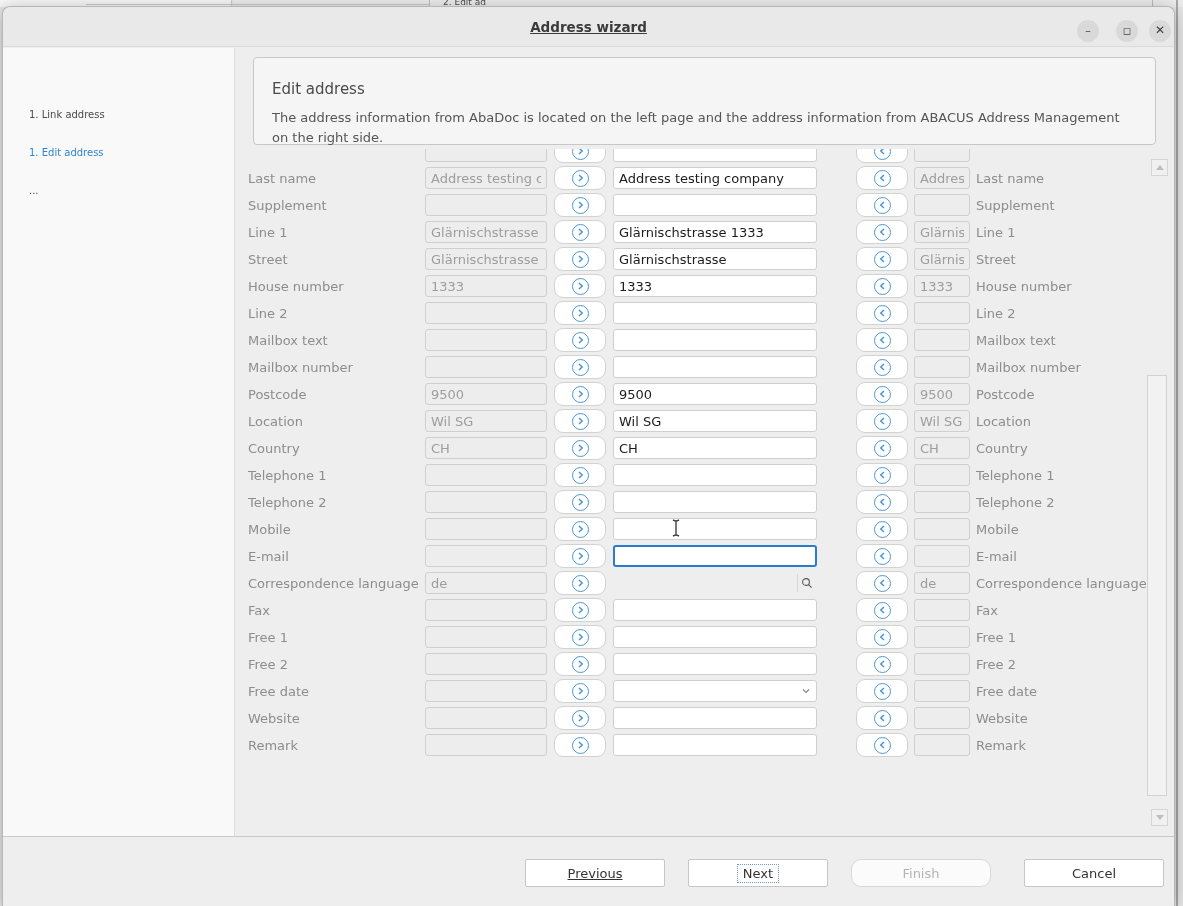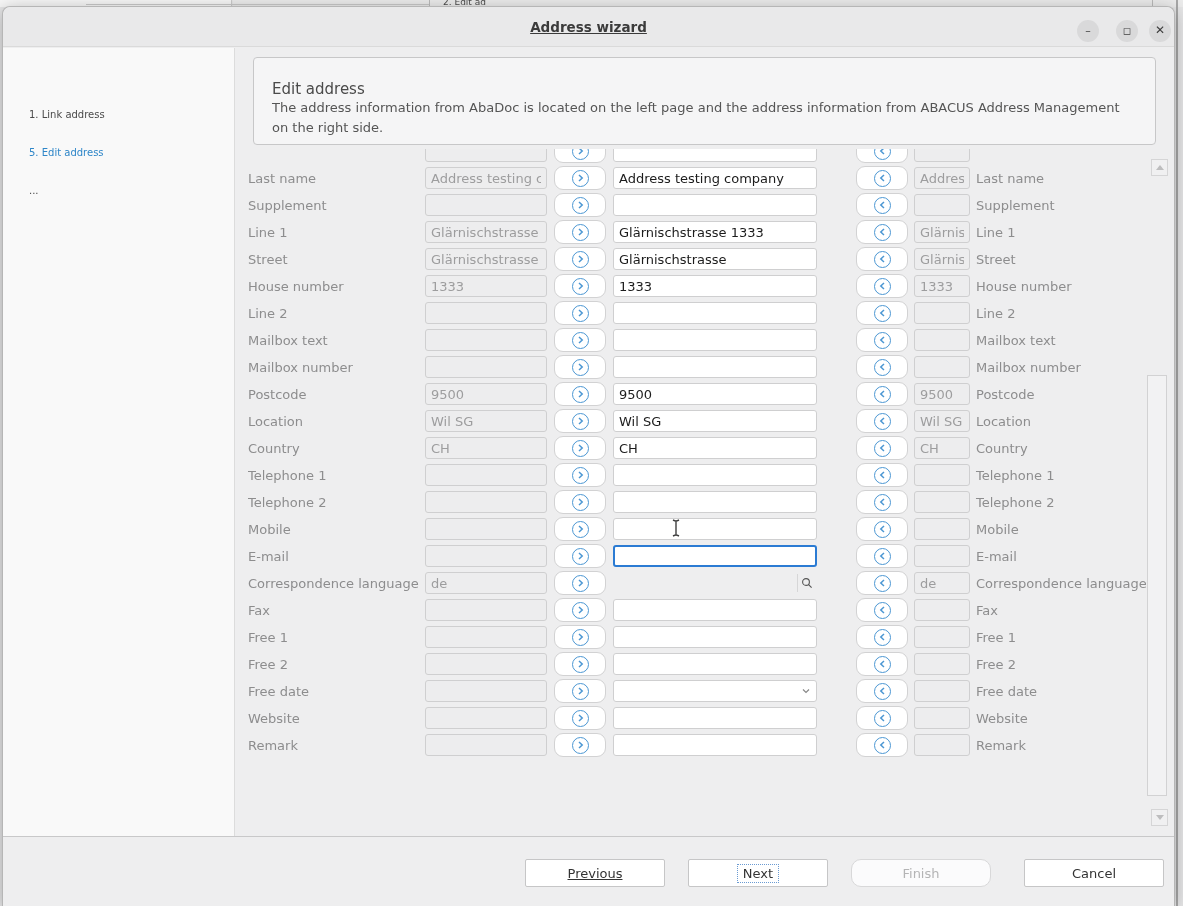--- a/index.html
+++ b/index.html
@@ -33,21 +33,21 @@
 
   
   .sidebar { position:absolute; left:0; top:41px; width:232px; height:788px; background:#f9f9f9; border-right:1px solid #dcdcdc; }
   .step { position:absolute; left:26px; font-size:10px; color:#4a4a4a; white-space:nowrap; }
   .step.active { color:#2e86c8; }
   .step.s0 { top:61px; } .step.s1 { top:99px; } .step.s2 { top:137px; }
 
   
   .head-panel { position:absolute; left:250px; top:50px; width:903px; height:88px; background:#f5f5f6; border:1px solid #c7c7c8; border-radius:4px; padding:22px 18px 0 18px; }
   .head-title { font-size:15px; color:#4a4a4a; }
-  .head-desc { margin-top:0; font-size:13px; color:#555; line-height:1.55; max-width:848px; }
+  .head-desc { margin-top:10px; font-size:13px; color:#555; line-height:1.55; max-width:848px; }
 
   
   .form-viewport { position:absolute; left:233px; top:142px; width:910px; height:687px; overflow:hidden; }
   .rows { margin-top:-11px; }
   .frow { position:relative; height:27px; }
   .flbl { position:absolute; left:12px; top:6px; width:172px; font-size:13px; color:#8d8d8e; white-space:nowrap; overflow:hidden; }
   .frlbl { position:absolute; left:740px; top:6px; font-size:13px; color:#8d8d8e; white-space:nowrap; }
   .inp { position:absolute; top:2px; height:22px; border:1px solid #cfcfd0; border-radius:3px; font-size:13px; padding:0 5px; font-family:inherit; outline:none; white-space:nowrap; overflow:hidden; }
   .inp.gray { background:#ededee; color:#9d9d9e; }
   .inp.white { background:#ffffff; color:#1c1c1c; }
@@ -94,21 +94,21 @@
 
   <div class="titlebar">
     <div class="title">Address wizard</div>
     <div class="winbtn min"><span>–</span></div>
     <div class="winbtn max"><span>◻</span></div>
     <div class="winbtn close"><span>✕</span></div>
   </div>
 
   <div class="sidebar">
     <div class="step s0">1. Link address</div>
-    <div class="step s1 active">5. Edit address</div>
+    <div class="step s1 active">1. Edit address</div>
     <div class="step s2">...</div>
   </div>
 
   <div class="head-panel">
     <div class="head-title">Edit address</div>
     <div class="head-desc">The address information from AbaDoc is located on the left page and the address information from ABACUS Address Management on the right side.</div>
   </div>
 
   <div class="form-viewport">
     <div class="rows" id="rows-host">

